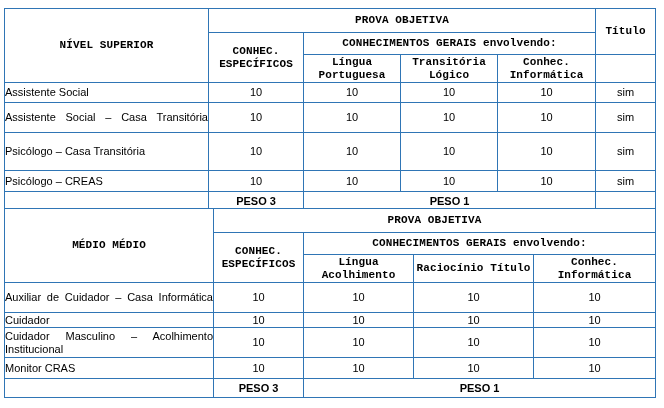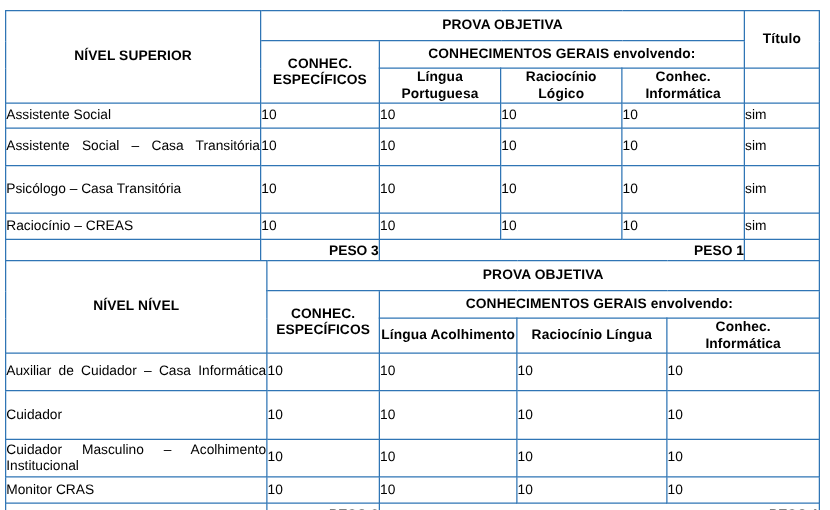--- a/index.html
+++ b/index.html
@@ -32,45 +32,46 @@
     font-size: 11px;
     line-height: 1.18;
     background: #ffffff;
   }
   td.hdr {
     background: #bdd3ea;
     font-weight: bold;
     text-align: center;
     font-size: 10.5px;
     letter-spacing: 0.1px;
+    font-family: Liberation Mono, monospace;
   }
   td.hdr-big {
     font-size: 11px;
   }
   td.namecell {
     text-align: justify;
     text-align-last: justify;
     padding: 3px 6px 3px 7px;
     font-size: 11.5px;
     line-height: 1.2;
     margin-left: 40px;
   }
   td.namecell span.oneline {
     text-align: left;
     text-align-last: left;
     display: block;
   }
   td.num {
-    text-align: left;
+    text-align: center;
     font-size: 11px;
   }
   td.peso {
     background: #bdd3ea;
     font-weight: bold;
-    text-align: right;
+    text-align: center;
     font-size: 11px;
   }
   td.blank {
     border: none;
     background: #ffffff;
   }
   td.blank-right {
     border: none;
     background: #ffffff;
   }
@@ -120,21 +121,21 @@
           <span>ESPECÍFICOS</span>
         </td>
         <td class="hdr" colspan="3">CONHECIMENTOS GERAIS envolvendo:</td>
       </tr>
       <tr class="h-row-two">
         <td class="hdr">
           <span>Língua</span><br>
           <span>Portuguesa</span>
         </td>
         <td class="hdr">
-          <span>Raciocínio</span><br>
+          <span>Transitória</span><br>
           <span>Lógico</span>
         </td>
         <td class="hdr">
           <span>Conhec.</span><br>
           <span>Informática</span>
         </td>
         <td class="hdr"></td>
       </tr>
 
       <tr style="height:20px">
@@ -160,21 +161,21 @@
             <span class="oneline">Psicólogo – Casa Transitória</span>
           </td>
         <td class="num">10</td>
         <td class="num">10</td>
         <td class="num">10</td>
         <td class="num">10</td>
         <td class="num">sim</td>
       </tr>
       <tr style="height:21px">
         <td class="namecell">
-            <span class="oneline">Raciocínio – CREAS</span>
+            <span class="oneline">Psicólogo – CREAS</span>
           </td>
         <td class="num">10</td>
         <td class="num">10</td>
         <td class="num">10</td>
         <td class="num">10</td>
         <td class="num">sim</td>
       </tr>
 
       <tr class="h-peso">
         <td class="blank"></td>
@@ -188,51 +189,51 @@
   <table class="grid" id="table-medio">
     <colgroup>
       <col style="width:209px">
       <col style="width:90px">
       <col style="width:110px">
       <col style="width:120px">
       <col style="width:122px">
     </colgroup>
     <tbody>
       <tr class="h-row-tall">
-        <td class="hdr hdr-big" rowspan="3">NÍVEL NÍVEL</td>
+        <td class="hdr hdr-big" rowspan="3">MÉDIO MÉDIO</td>
         <td class="hdr hdr-big" colspan="4">PROVA OBJETIVA</td>
       </tr>
       <tr class="h-row-mid">
         <td class="hdr" rowspan="2">
           <span>CONHEC.</span><br>
           <span>ESPECÍFICOS</span>
         </td>
         <td class="hdr" colspan="3">CONHECIMENTOS GERAIS envolvendo:</td>
       </tr>
       <tr class="h-row-two">
         <td class="hdr">
           <span>Língua Acolhimento</span>
         </td>
         <td class="hdr">
-          <span>Raciocínio Língua</span>
+          <span>Raciocínio Título</span>
         </td>
         <td class="hdr">
           <span>Conhec.</span><br>
           <span>Informática</span>
         </td>
       </tr>
 
       <tr style="height:30px">
         <td class="namecell"><span>Auxiliar de Cuidador – Casa Informática</span></td>
         <td class="num">10</td>
         <td class="num">10</td>
         <td class="num">10</td>
         <td class="num">10</td>
       </tr>
-      <tr style="height:39px">
+      <tr style="height:15px">
         <td class="namecell">
             <span class="oneline">Cuidador</span>
           </td>
         <td class="num">10</td>
         <td class="num">10</td>
         <td class="num">10</td>
         <td class="num">10</td>
       </tr>
       <tr style="height:30px">
         <td class="namecell"><span>Cuidador Masculino – Acolhimento Institucional</span></td>

